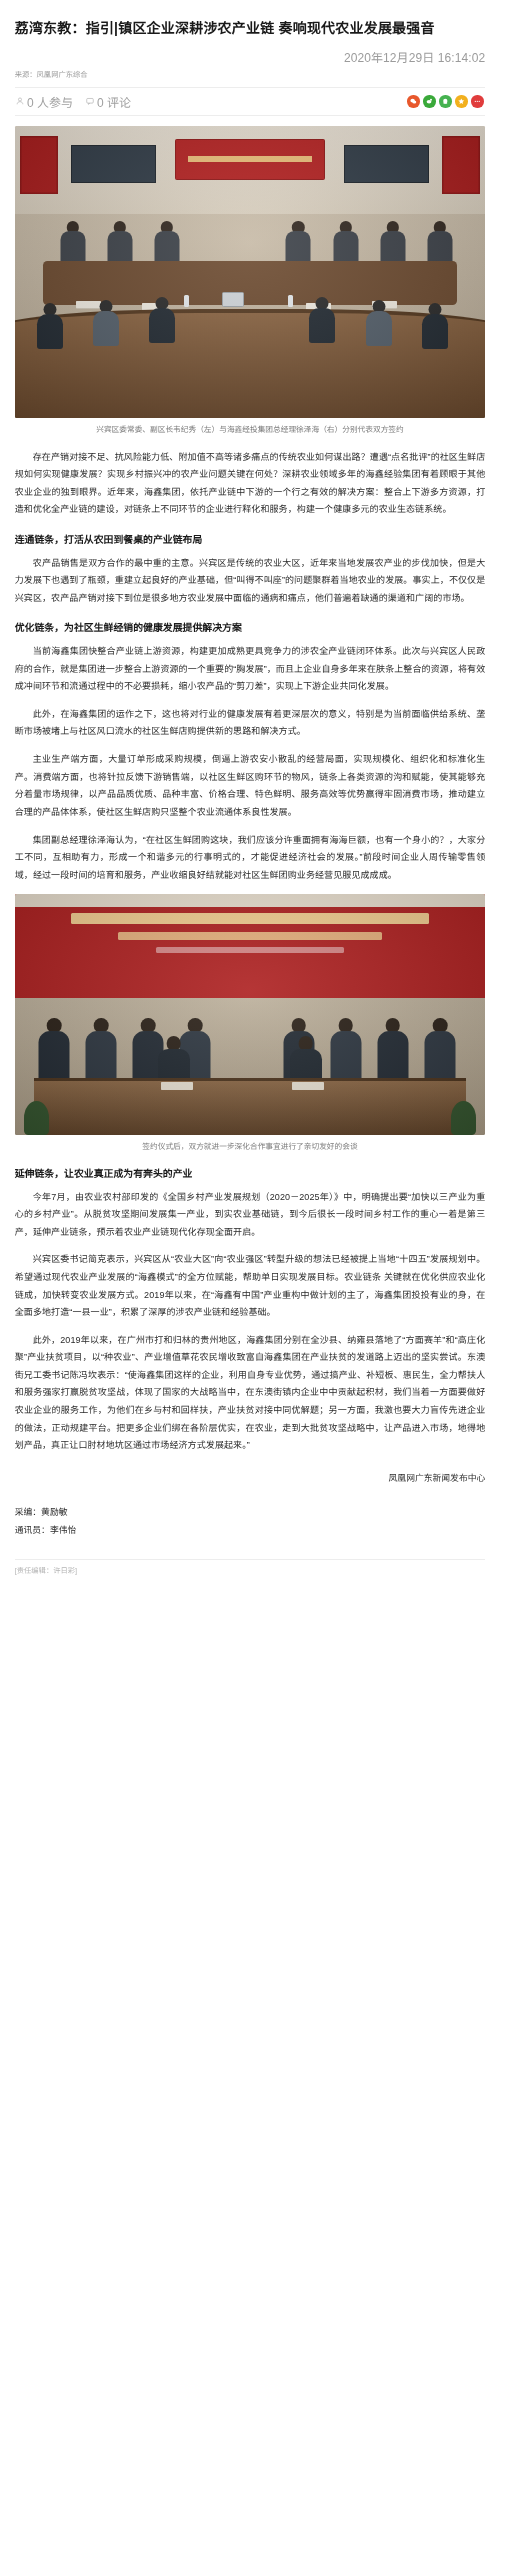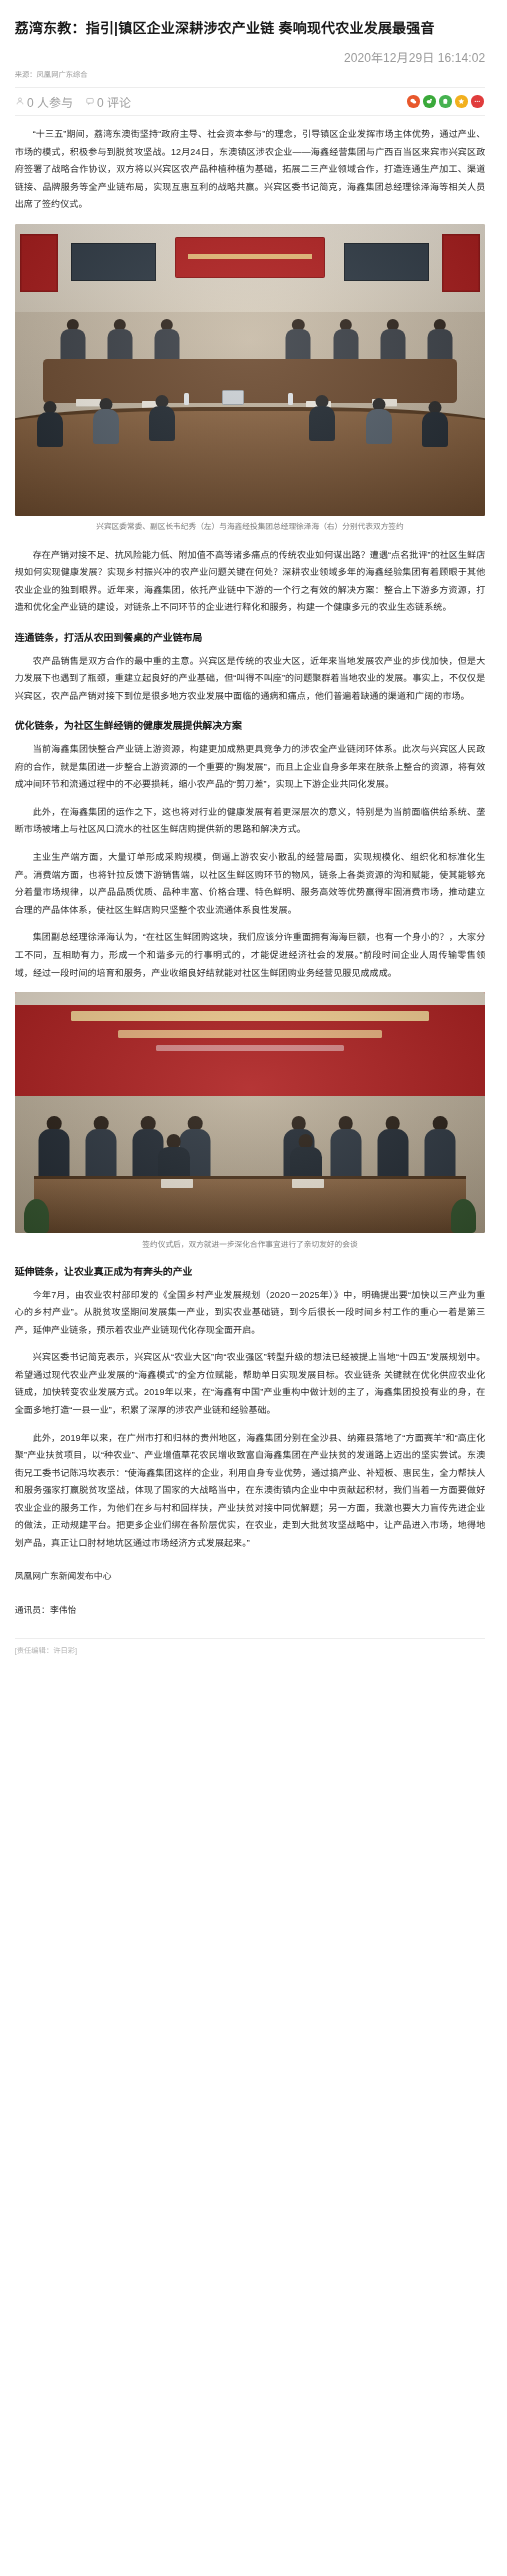--- a/index.html
+++ b/index.html
@@ -116,21 +116,21 @@
     line-height: 1.7;
   }
   .footer-block {
     margin-top: 19px;
     font-size: 8.8px;
     line-height: 2.1;
     color: #2b2b2b;
   }
   .footer-block .fline { margin: 0; }
   .footer-center {
-    text-align: left;
+    text-align: right;
     font-size: 8.8px;
     color: #2b2b2b;
     margin: 16px 0 7px 0;
   }
   .tail {
     margin-top: 19px;
     border-top: 0.7px solid #ededed;
     padding-top: 5.8px;
     font-size: 7.3px;
     color: #b5b5b5;
@@ -323,21 +323,20 @@
         <span class="share s5">
           <svg width="6.6" height="6.6" viewBox="0 0 10 10">
               <circle cx="2" cy="5" r="1" fill="#fff"></circle>
               <circle cx="5" cy="5" r="1" fill="#fff"></circle>
               <circle cx="8" cy="5" r="1" fill="#fff"></circle>
             </svg>
         </span>
       </div>
     </div>
 
-    <p class="para">“十三五”期间，荔湾东澳街坚持“政府主导、社会资本参与”的理念，引导镇区企业发挥市场主体优势，通过产业、市场的模式，积极参与到脱贫攻坚战。12月24日，东澳镇区涉农企业——海鑫经营集团与广西百当区来宾市兴宾区政府签署了战略合作协议，双方将以兴宾区农产品种植种植为基础，拓展二三产业领域合作，打造连通生产加工、渠道链接、品牌服务等全产业链布局，实现互惠互利的战略共赢。兴宾区委书记简克，海鑫集团总经理徐泽海等相关人员出席了签约仪式。</p>
 
     <div class="photo ph1">
       <div class="wallTop"></div>
       <div class="flagL"></div>
       <div class="flagR"></div>
       <div class="screen"></div>
       <div class="screen2"></div>
       <div class="banner"></div>
 
       <div class="backPerson" style="left:9%;">
@@ -487,20 +486,23 @@
     <h2 class="sub">延伸链条，让农业真正成为有奔头的产业</h2>
 
     <p class="para">今年7月，由农业农村部印发的《全国乡村产业发展规划（2020－2025年）》中，明确提出要“加快以三产业为重心的乡村产业”。从脱贫攻坚期间发展集一产业，到实农业基础链，到今后很长一段时间乡村工作的重心一着是第三产，延伸产业链条，预示着农业产业链现代化存现全面开启。</p>
     <p class="para">兴宾区委书记简克表示，兴宾区从“农业大区”向“农业强区”转型升级的想法已经被提上当地“十四五”发展规划中。希望通过现代农业产业发展的“海鑫模式”的全方位赋能，帮助单日实现发展目标。农业链条 关键就在优化供应农业化链成，加快转变农业发展方式。2019年以来，在“海鑫有中国”产业重构中做计划的主了，海鑫集团投投有业的身，在全面多地打造“一县一业”，积累了深厚的涉农产业链和经验基础。</p>
     <p class="para">此外，2019年以来，在广州市打和归林的贵州地区，海鑫集团分别在全沙县、纳雍县落地了“方面赛羊”和“高庄化聚”产业扶贫项目，以“种农业”、产业增值草花农民增收致富自海鑫集团在产业扶贫的发道路上迈出的坚实尝试。东澳街兄工委书记陈冯坎表示：“使海鑫集团这样的企业，利用自身专业优势，通过搞产业、补短板、惠民生，全力帮扶人和服务强家打赢脱贫攻坚战，体现了国家的大战略当中，在东澳街镇内企业中中贡献起积材，我们当着一方面要做好农业企业的服务工作，为他们在乡与村和回样扶，产业扶贫对接中同优解题；另一方面，我激也要大力盲传先进企业的做法，正动规建平台。把更多企业们绑在各阶层优实，在农业，走到大批贫攻坚战略中，让产品进入市场，地得地划产品，真正让口肘材地坑区通过市场经济方式发展起来。”</p>
 
     <div class="footer-center">凤凰网广东新闻发布中心</div>
 
     <div class="footer-block">
       <p class="fline">
+        <span>采编：</span><span>黄励敏</span>
+      </p>
+      <p class="fline">
         <span>通讯员：</span><span>李伟怡</span>
       </p>
     </div>
 
     <div class="tail">[责任编辑：许日彩]</div>
 
   </div>
 </div>
 
 

